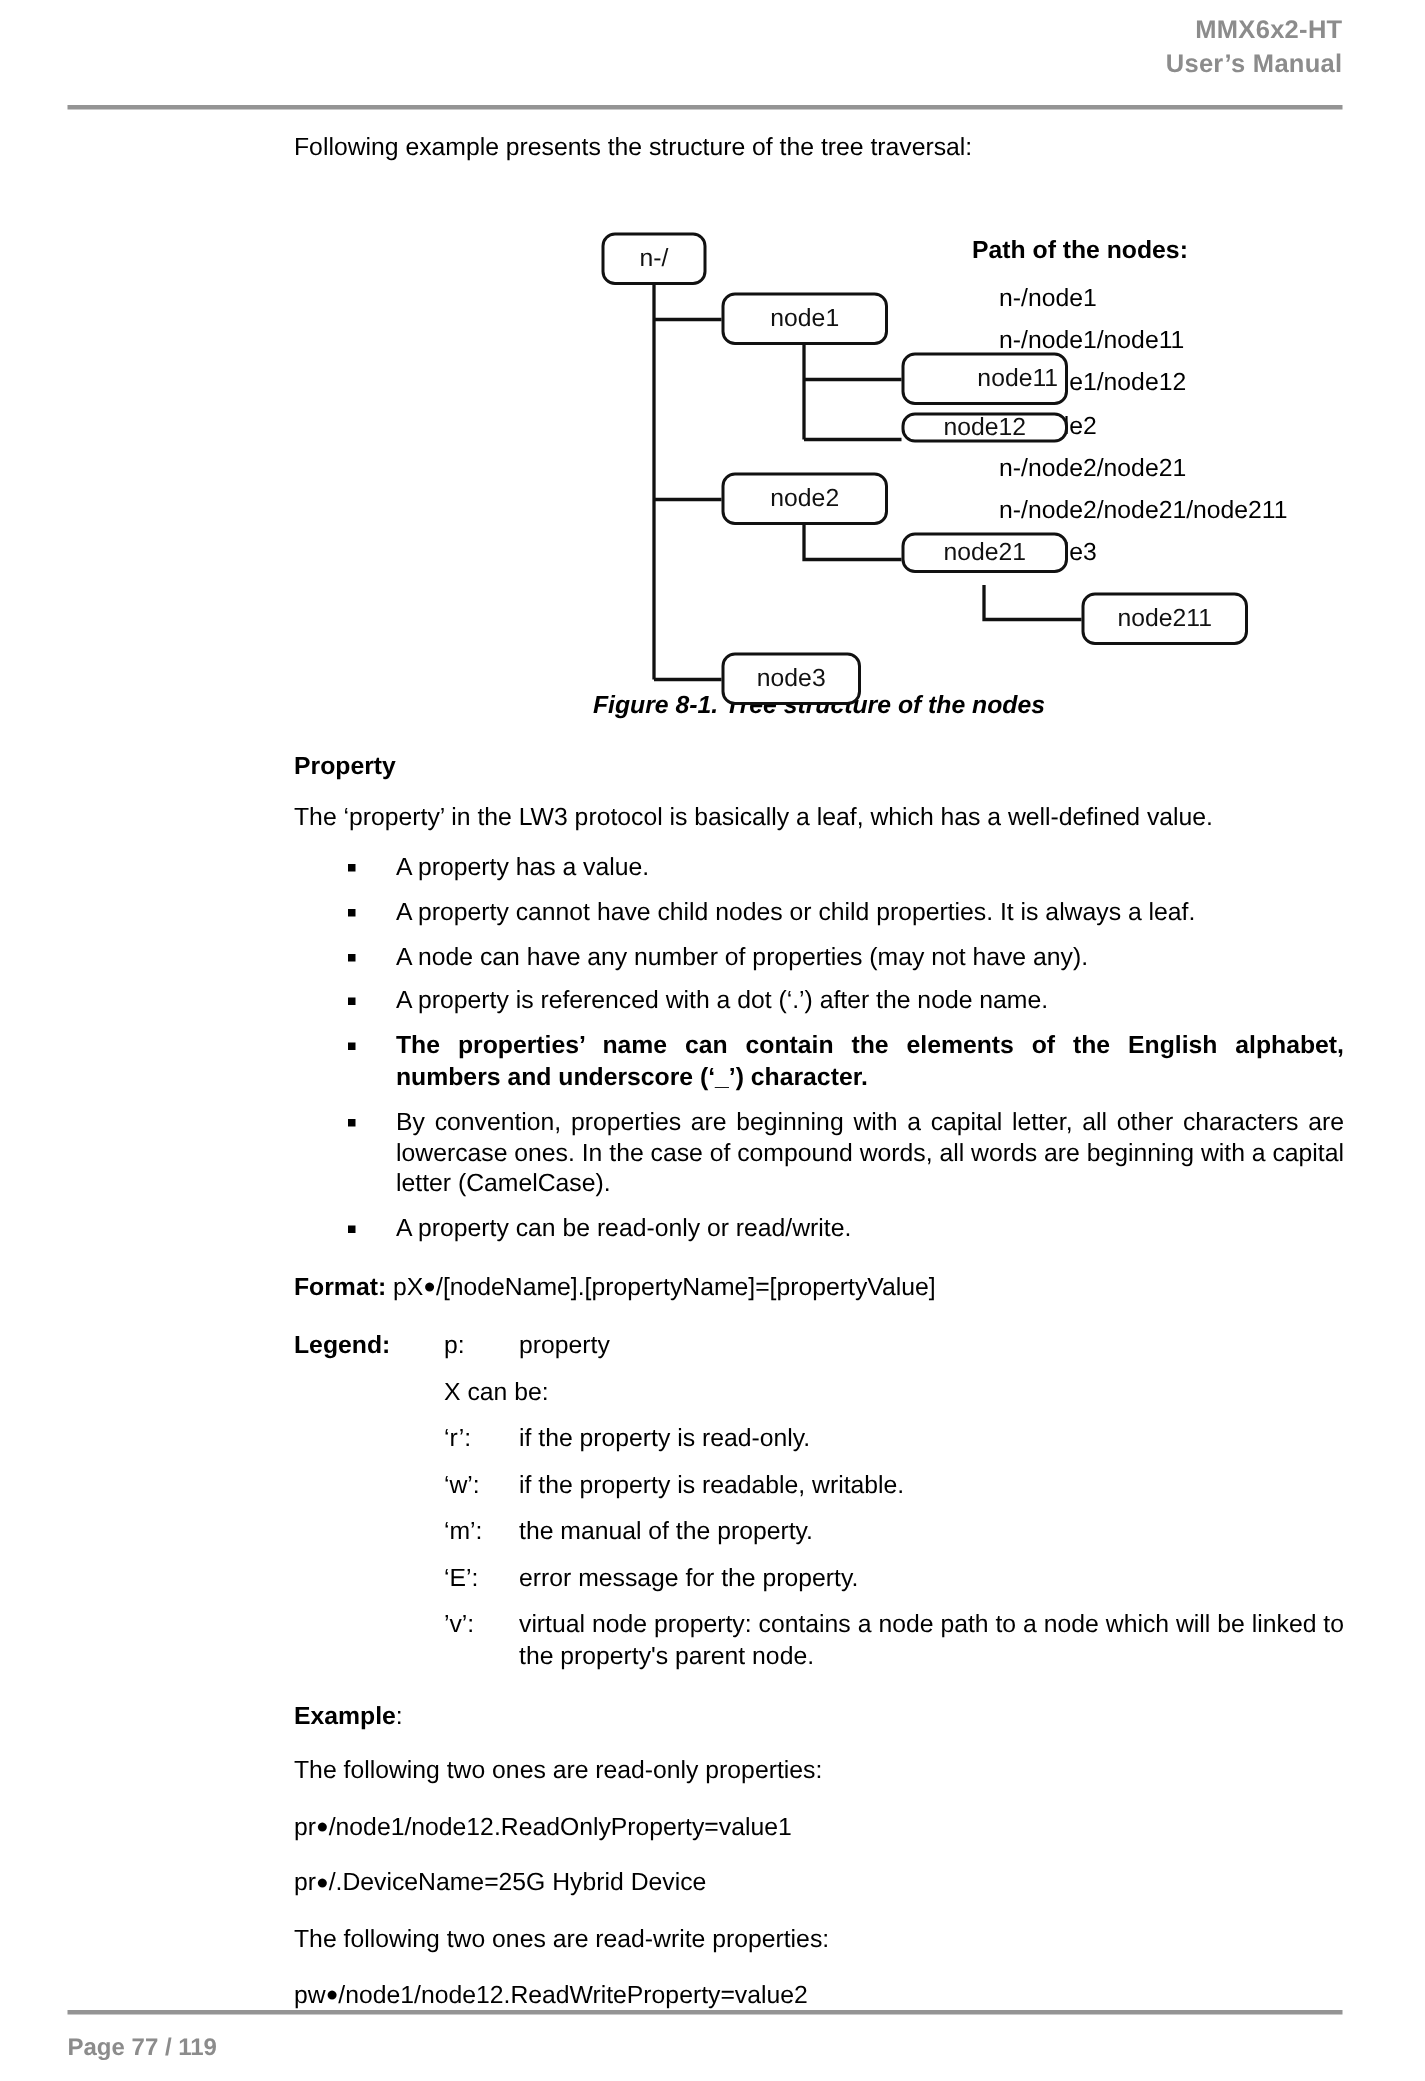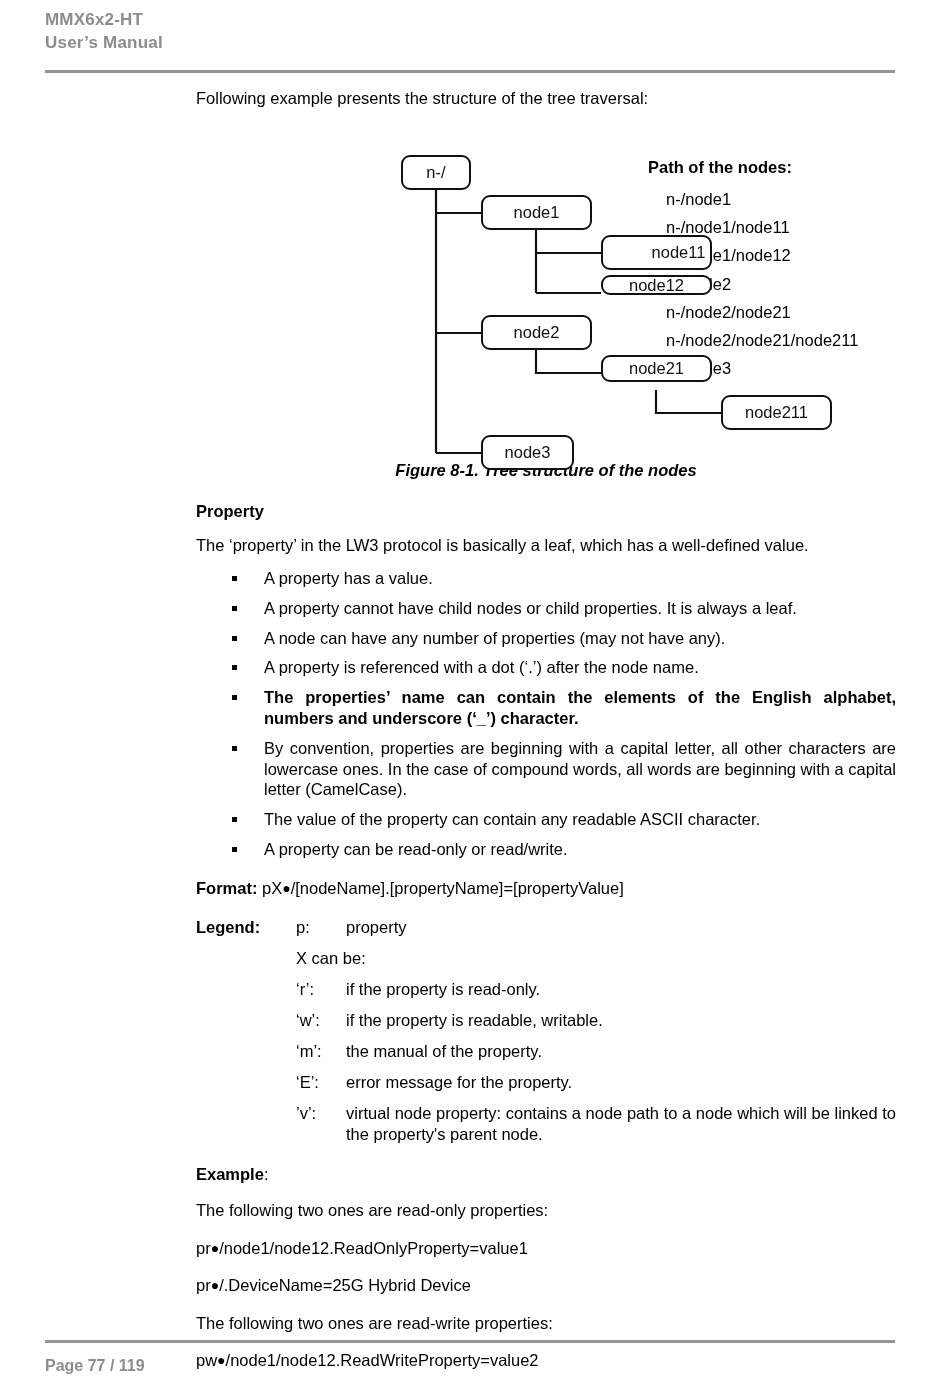--- a/index.html
+++ b/index.html
@@ -15,21 +15,21 @@
     color: #000000;
     -webkit-font-smoothing: antialiased;
   }
 
   
   .page-header {
     position: absolute;
     top: 8px;
     left: 45px;
     width: 850px;
-    text-align: left;
+    text-align: right;
   }
   .hdr-line {
     color: #8c8c8c;
     font-weight: bold;
     font-size: 17px;
     line-height: 23px;
     letter-spacing: 0.2px;
   }
   .header-rule {
     position: absolute;
@@ -295,24 +295,20 @@
     <li class="bullet-item bold-item">
       <span class="sq"></span>
       <span>The properties’ name can contain the elements of the English alphabet, numbers and underscore (‘_’) character.</span>
     </li>
     <li class="bullet-item">
       <span class="sq"></span>
       <span>By convention, properties are beginning with a capital letter, all other characters are lowercase ones. In the case of compound words, all words are beginning with a capital letter (CamelCase).</span>
     </li>
     <li class="bullet-item">
       <span class="sq"></span>
-      <span>The value of the property can contain any readable ASCII character.</span>
-    </li>
-    <li class="bullet-item">
-      <span class="sq"></span>
       <span>A property can be read-only or read/write.</span>
     </li>
   </ul>
 
   <p class="format-line">
     <span class="lbl">Format:</span>
     <span>pX</span><span class="dot">●</span><span>/[nodeName].[propertyName]=[propertyValue]</span>
   </p>
 
   <div class="legend-block">

